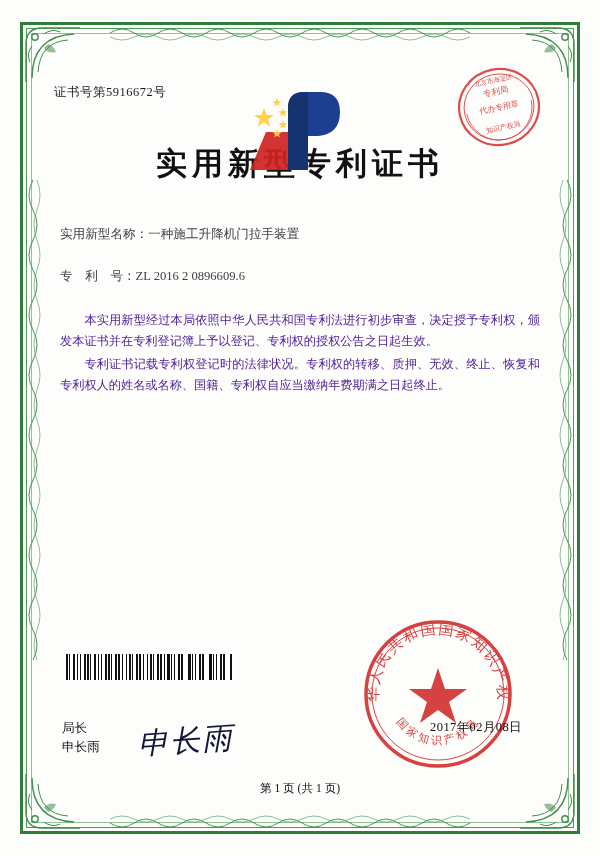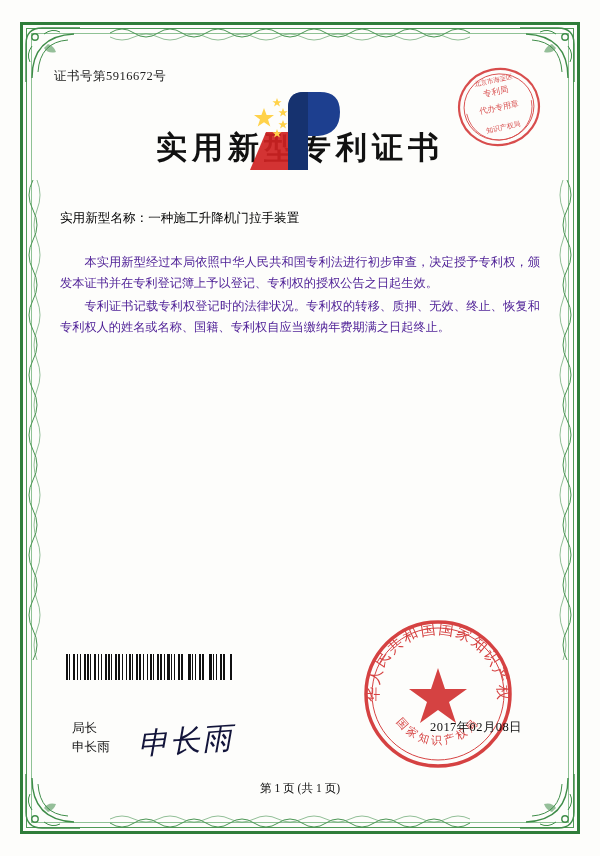--- a/index.html
+++ b/index.html
@@ -75,21 +75,21 @@
     position: absolute;
     left: 52px; top: 58px;
     width: 496px;
     height: 740px;
   }
 
   .cert-no {
     font-size: 12.5px;
     letter-spacing: 0.5px;
     color: #1c1c1c;
-    margin-top: 10px;
+    margin-top: 26px;
     margin-left: 2px;
   }
 
   
   .logo {
     position: absolute;
     left: 196px;
     top: 28px;
     width: 108px;
     height: 86px;
@@ -117,21 +117,21 @@
   }
 
   .fields {
     margin-top: 40px;
     padding-left: 8px;
   }
   .field-row {
     font-size: 12.6px;
     line-height: 1.5;
     margin-bottom: 23px;
-    color: #000000;
+    color: #404040;
     white-space: nowrap;
   }
   .field-label {
     display: inline-block;
   }
   .field-value {
     display: inline;
   }
 
   .body-text {
@@ -163,21 +163,21 @@
         #111 3px, #111 4px,
         #fff 4px, #fff 7px,
         #111 7px, #111 9px,
         #fff 9px, #fff 10.5px
       );
   }
 
   
   .sign-block {
     position: absolute;
-    left: 20px;
+    left: 10px;
     bottom: 40px;
     font-size: 12.6px;
     line-height: 1.55;
     color: #111;
   }
   .sign-hand {
     position: absolute;
     left: 86px;
     bottom: 36px;
     font-family: "DejaVu Serif", serif;
@@ -328,20 +328,23 @@
     </div>
 
     <div class="cert-no">证书号第5916672号</div>
 
     <div class="title">实用新型专利证书</div>
 
     <div class="fields">
       <div class="field-row">
         <span class="field-label">实用新型名称：</span><span class="field-value">一种施工升降机门拉手装置</span>
       </div>
+      <div class="field-row">
+        <span class="field-label">专　利　号：</span><span class="field-value">ZL 2016 2 0896609.6</span>
+      </div>
     </div>
 
     <div class="body-text">
       <p>本实用新型经过本局依照中华人民共和国专利法进行初步审查，决定授予专利权，颁发本证书并在专利登记簿上予以登记、专利权的授权公告之日起生效。</p>
       <p>专利证书记载专利权登记时的法律状况。专利权的转移、质押、无效、终止、恢复和专利权人的姓名或名称、国籍、专利权自应当缴纳年费期满之日起终止。</p>
     </div>
 
     <div class="barcode"></div>
 
     <div class="sign-block">

